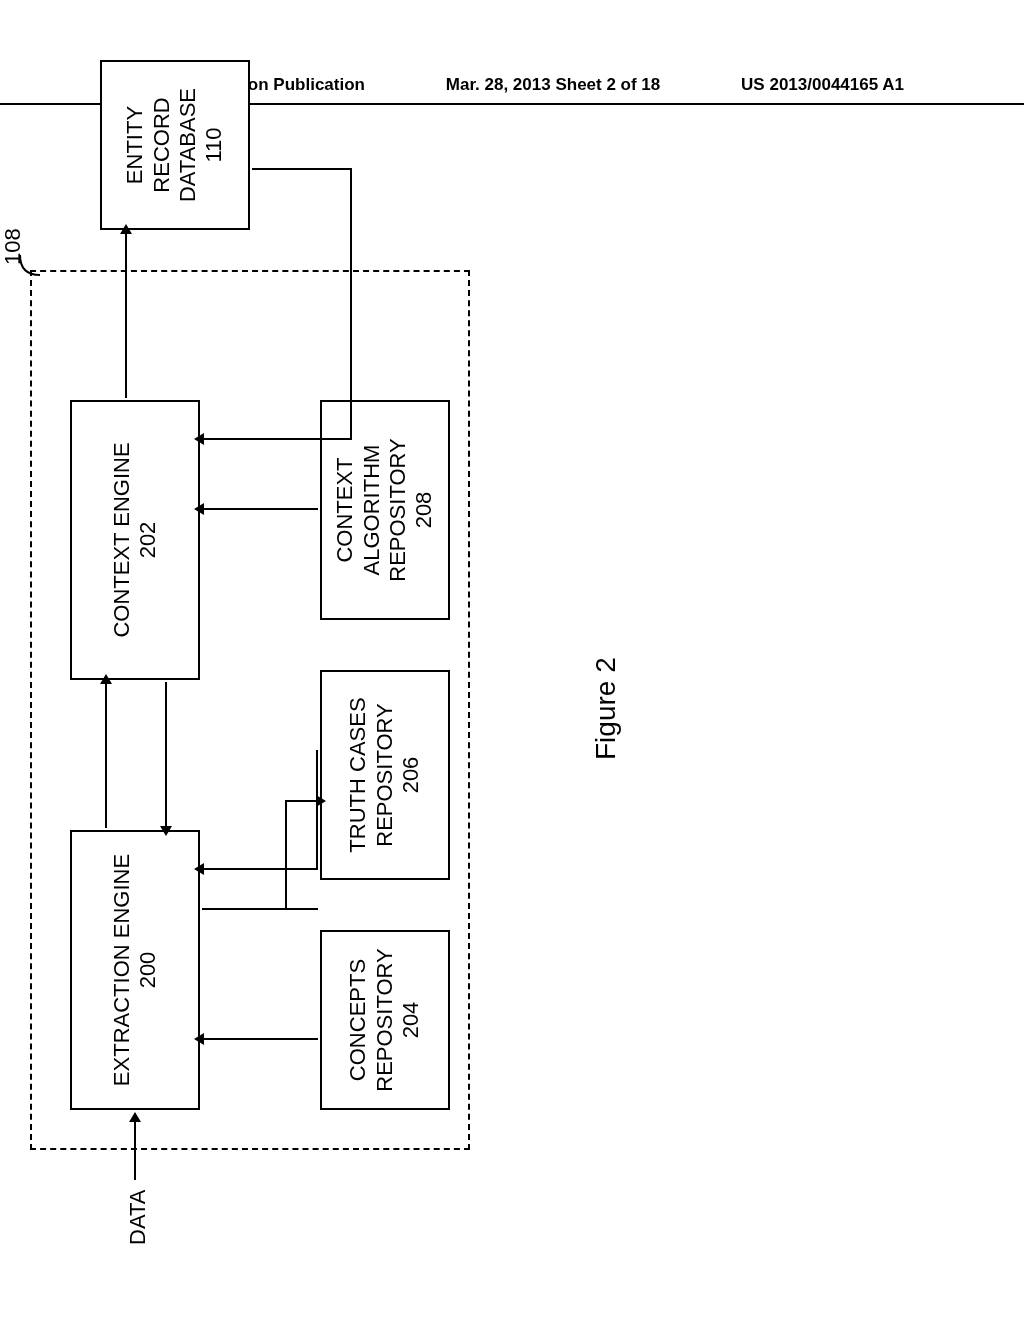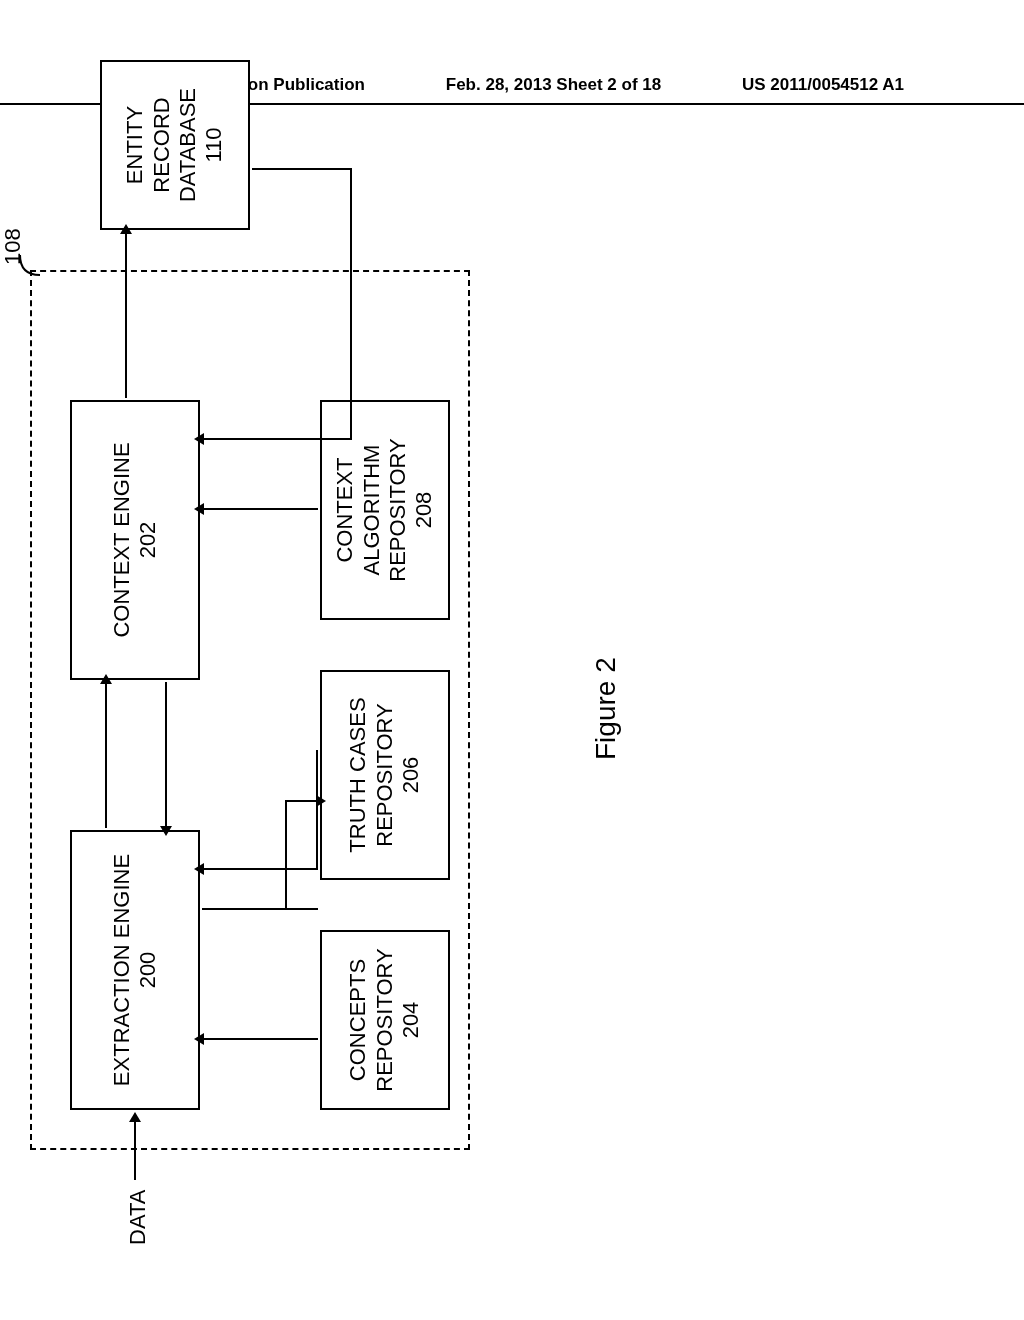--- a/index.html
+++ b/index.html
@@ -85,22 +85,22 @@
       position: absolute;
       width: 0;
       height: 0;
     }
   </style>
 </head>
 <body>
 
 <div class="header">
   <span>Patent Application Publication</span>
-  <span>Feb. 28, 2013  Sheet 2 of 18</span>
-  <span>US 2011/0054512 A1</span>
+  <span>Mar. 28, 2013  Sheet 2 of 18</span>
+  <span>US 2013/0044165 A1</span>
 </div>
 
 <div class="diagram-area">
 
   <div class="dashed-container"></div>
 
   <div class="label-108">108</div>
 
   <svg class="bracket-108" viewBox="0 0 30 30">
     <path d="M 5 25 Q 5 5 25 5" stroke="black" stroke-width="2" fill="none"></path>

